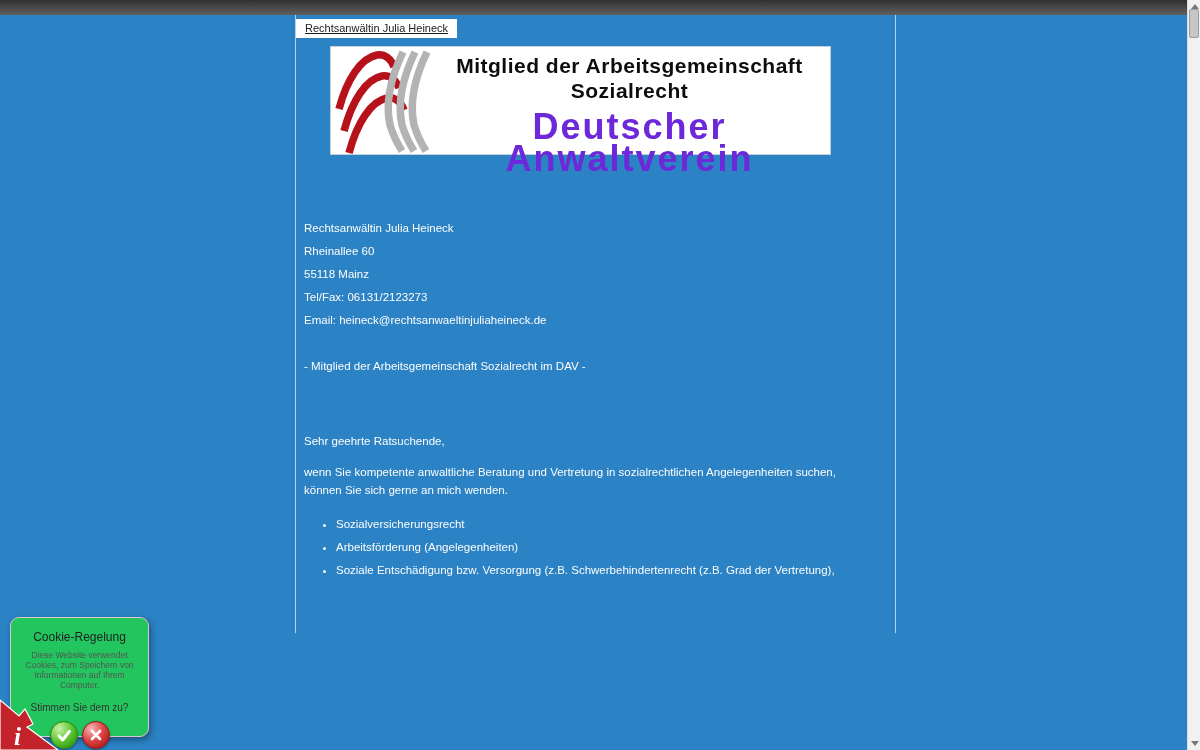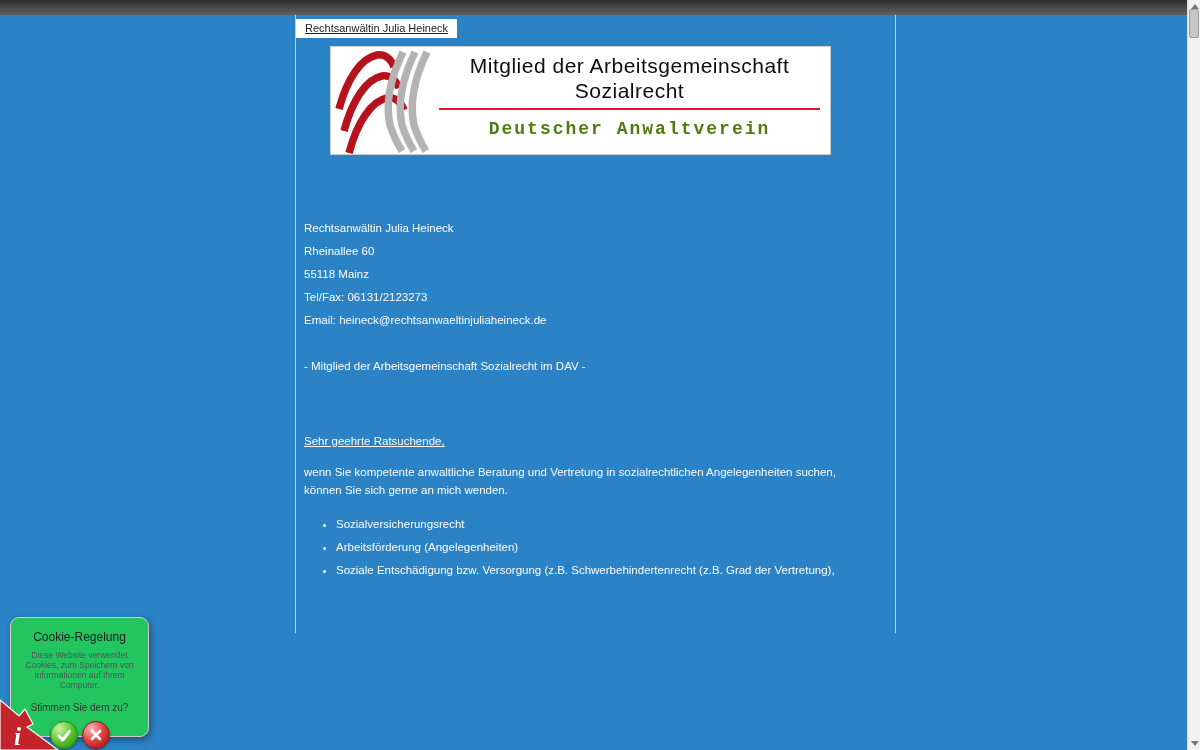--- a/index.html
+++ b/index.html
@@ -48,36 +48,35 @@
     margin:8px 0 0 34px; width:501px; height:109px;
     background:#ffffff; border:1px solid #c3cfd8;
     display:flex; align-items:stretch;
   }
   .logo-mark { width:106px; height:107px; flex:0 0 auto; }
   .logo-textblock {
     flex:1 1 auto; padding:6px 8px 0 0; text-align:center;
     display:flex; flex-direction:column;
   }
   .logo-title {
-    font-size:21px; font-weight:normal; color:#0d0d0d; line-height:25px;
+    font-size:21px; font-weight:bold; color:#0d0d0d; line-height:25px;
     letter-spacing:.5px;
   }
   .logo-rule { height:2px; background:#e8112d; margin:5px 2px 3px 2px; }
   .logo-sub {
-    font-size:18px; font-weight:bold; color:#4d7c0f; letter-spacing:2px;
+    font-size:36px; font-weight:bold; color:#6d28d9; letter-spacing:2px;
     line-height:32px;
-    font-family:Liberation Mono, monospace;
   }
 
   
   .txt { color:#fdfdfd; font-size:11.5px; }
   .address { margin:62px 0 0 8px; }
   .address div { line-height:23px; }
   .dav-line { margin:23px 0 0 8px; line-height:23px; }
-  .greeting { margin:54px 0 0 8px; line-height:18px;text-decoration:underline; }
+  .greeting { margin:54px 0 0 8px; line-height:18px; }
   .para { margin:13px 0 0 8px; width:545px; line-height:18px; }
   .lead { margin:12px 0 0 8px; line-height:18px; }
 
   ul.areas { margin:14px 0 0 0; padding-left:40px; list-style:disc; }
   ul.areas > li { line-height:23px; color:#fdfdfd; font-size:11.5px; }
   ul.areas ul { padding-left:24px; list-style:circle; margin:0 0 5px 0; }
 
   
   .cookie {
     position:absolute; left:10px; top:617px; width:139px; height:120px;

